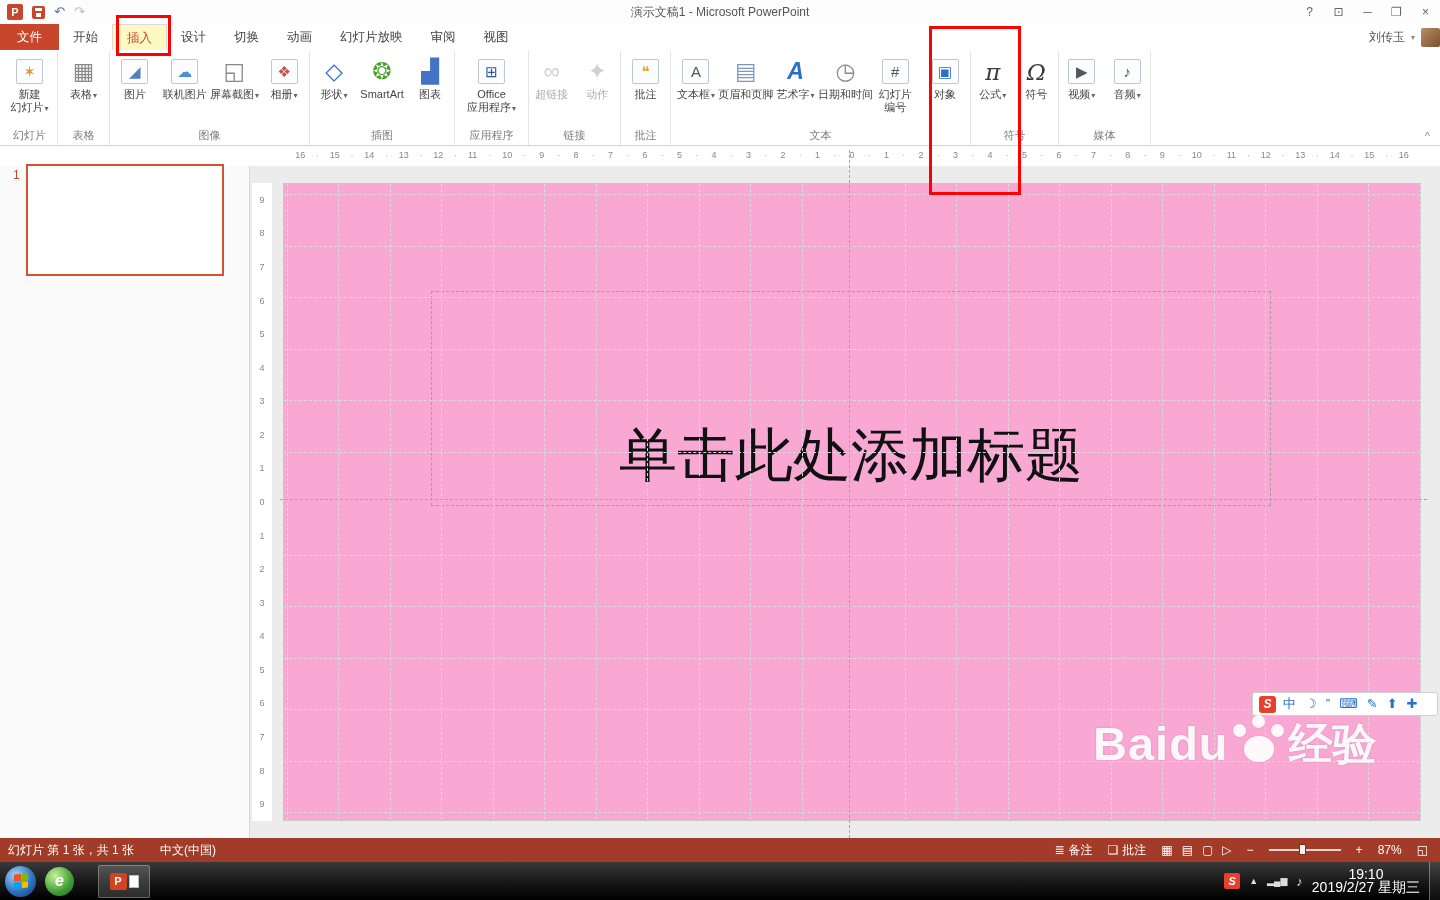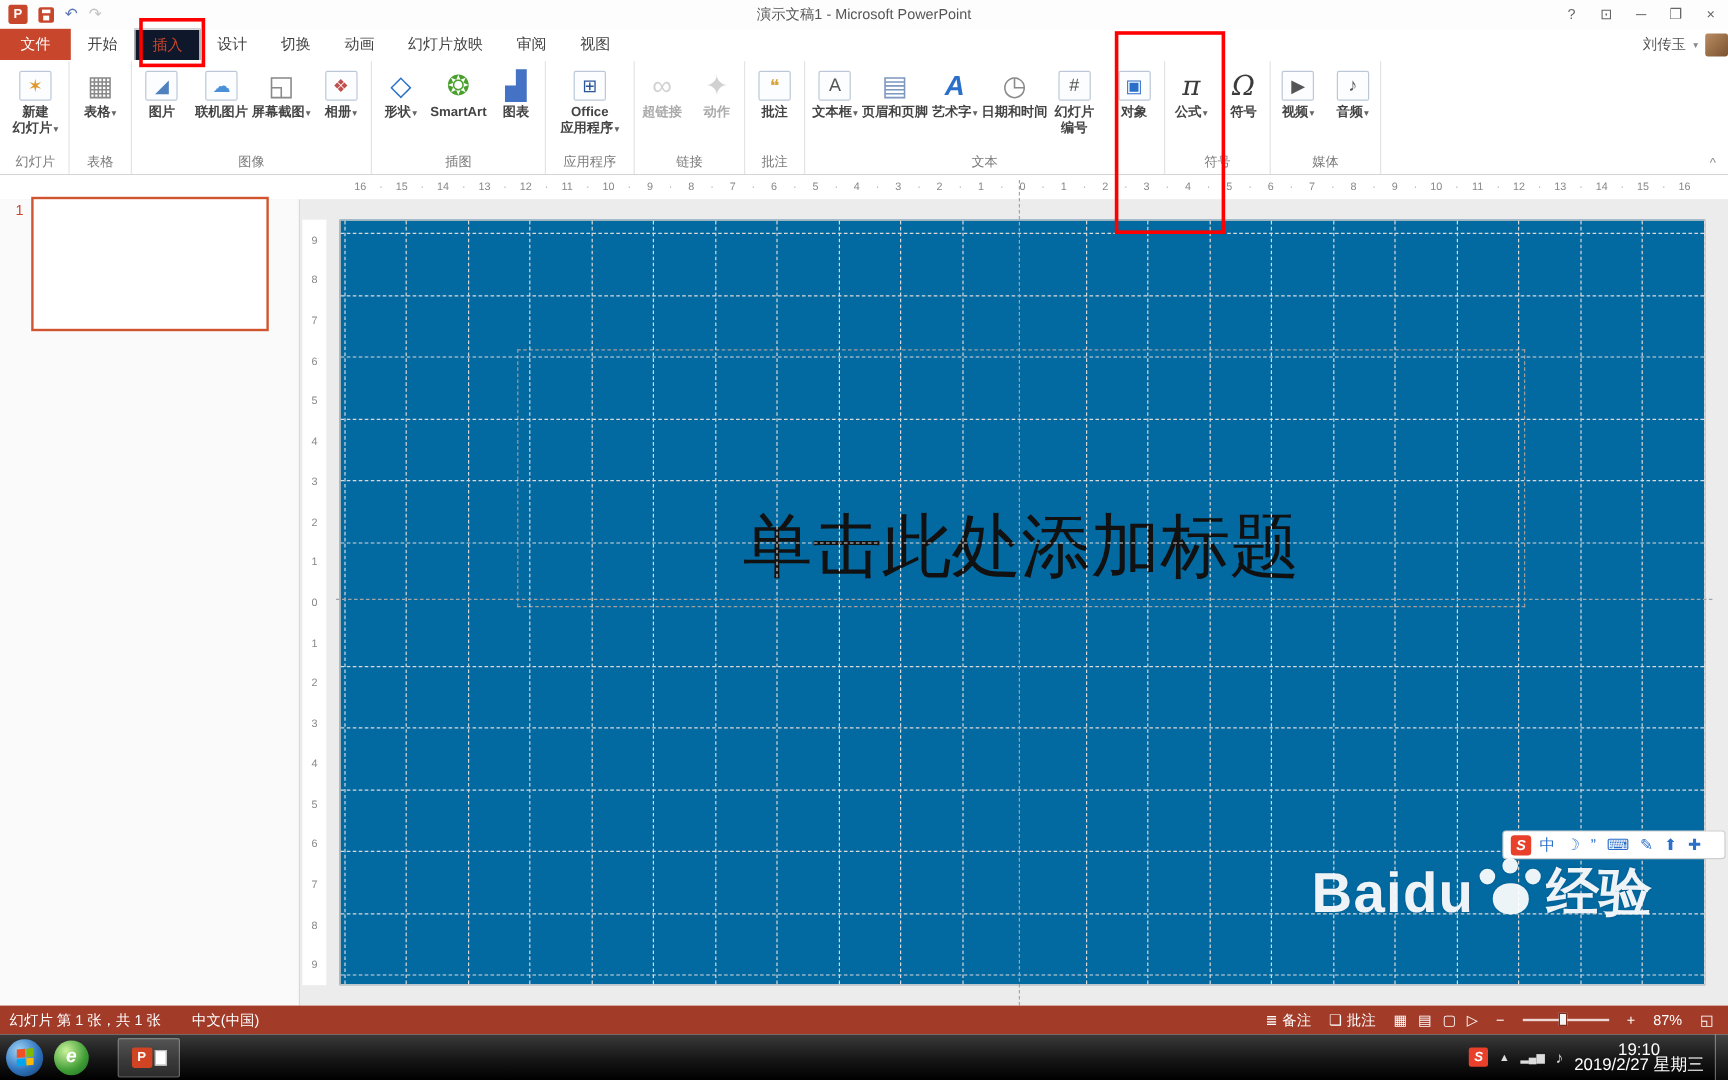--- a/index.html
+++ b/index.html
@@ -16,34 +16,34 @@
   .qglyph{font-size:13px;color:#5b78b0;line-height:16px;}
   .qglyph.off{color:#c2c2c2;}
   .tb-title{position:absolute;left:0;right:0;text-align:center;font-size:12px;color:#555;}
   .winctl{margin-left:auto;display:flex;align-items:center;height:100%;z-index:2;}
   .winctl span{width:29px;text-align:center;font-size:12px;color:#666;line-height:24px;}
 
   
   .tabrow{position:absolute;left:0;top:24px;width:100%;height:26px;background:#fff;display:flex;align-items:flex-end;}
   .tab{height:26px;line-height:26px;padding:0 14px;font-size:12.5px;color:#444;text-align:center;}
   .tab.file{background:#c8462c;color:#fff;padding:0 17px;}
-  .tab.active{color:#c8462c;background:#0f172a;border:1px solid #dadada;border-bottom:0;}
+  .tab.active{color:#c8462c;background:#fef9c3;border:1px solid #dadada;border-bottom:0;}
   .userarea{margin-left:auto;display:flex;align-items:center;gap:6px;height:100%;margin-top:46px;}
   .username{font-size:12px;color:#555;}
   .userarrow{font-size:8px;color:#888;}
   .avatar{width:19px;height:19px;border-radius:2px;background:linear-gradient(135deg,#b98d63,#7a5230);}
 
   
   .ribbon{position:absolute;left:0;top:50px;width:100%;height:96px;background:#fff;border-bottom:1px solid #d4d4d4;display:flex;align-items:stretch;padding:1px 0 0 2px;}
   .rgroup{display:flex;flex-direction:column;border-right:1px solid #e4e4e4;flex:0 0 auto;}
   .rbtns{flex:1;display:flex;align-items:stretch;justify-content:center;}
   .rbtn{display:flex;flex-direction:column;align-items:center;padding:2px 1px 0;min-width:36px;flex:1;}
   .ric{height:33px;display:flex;align-items:center;justify-content:center;font-size:23px;margin-top:2px;}
   .boxed{width:27px;height:25px;border:1px solid #bcc8d8;background:#fcfdfe;border-radius:2px;display:flex;align-items:center;justify-content:center;font-size:15px;}
-  .rlabel{font-size:11px;line-height:13px;color:#444;text-align:center;white-space:nowrap;font-weight:bold;}
+  .rlabel{font-size:11px;line-height:13px;color:#444;text-align:center;white-space:nowrap;}
   .dd{font-size:8px;color:#666;margin-left:1px;}
   .rbtn.disabled{opacity:.45;}
   .rgname{height:17px;font-size:11px;color:#7c7c7c;text-align:center;line-height:15px;}
   .serif{font-family:"DejaVu Serif","Liberation Serif",serif;font-style:italic;}
   .slant{font-style:italic;font-weight:bold;}
   .collapse{position:absolute;right:10px;top:130px;font-size:11px;color:#888;z-index:3;}
 
   
   .rulerh{position:absolute;left:0;top:146px;width:100%;height:20px;background:#fff;}
   .rh-cells{position:absolute;left:283px;top:0;width:1138px;height:100%;display:flex;}
@@ -51,21 +51,21 @@
   .rh-cell+.rh-cell::before{content:"·";position:absolute;left:-1.5px;top:0;font-size:9px;color:#aaa;line-height:18px;}
 
   
   .main{position:absolute;left:0;top:166px;width:100%;height:672px;background:#ececec;}
   .thumbs{position:absolute;left:0;top:0;width:250px;height:100%;background:#fafafa;border-right:1px solid #d9d9d9;}
   .thumb-num{position:absolute;left:13px;top:2px;font-size:12px;color:#c8462c;}
   .thumb{position:absolute;left:26px;top:-2px;width:198px;height:112px;background:#fff;border:2px solid #d0552e;}
   .rulerv{position:absolute;left:252px;top:17px;width:20px;height:638px;background:#fff;display:flex;flex-direction:column;}
   .rv-cell{flex:1;display:flex;align-items:center;justify-content:center;font-size:9px;color:#888;}
   .canvas{position:absolute;left:274px;top:0;right:0;height:100%;}
-  .slide{position:absolute;left:9px;top:17px;width:1138px;height:638px;background:#0369a1;border:1px solid #c6c6c6;}
+  .slide{position:absolute;left:9px;top:17px;width:1138px;height:638px;background:#f9a8d4;border:1px solid #c6c6c6;}
   .gridline-v{position:absolute;top:0;height:100%;width:0;border-left:1px dashed #dadada;}
   .gridline-h{position:absolute;left:0;width:100%;height:0;border-top:1px dashed #dadada;}
   .ph{position:absolute;border:1px dashed #9f9f9f;display:flex;justify-content:center;}
   .ph-title{left:147px;top:107px;width:840px;height:215px;align-items:flex-end;padding-bottom:10px;}
   .ph-title .ph-text{font-size:58px;font-family:"DejaVu Serif","Liberation Serif",serif;color:#111;white-space:nowrap;}
   .ph-sub{left:147px;top:334px;width:840px;height:153px;align-items:flex-start;padding-top:5px;}
   .ph-sub .ph-text{font-size:25px;font-family:"DejaVu Serif","Liberation Serif",serif;color:#111;white-space:nowrap;}
   .guide-v{position:absolute;left:849px;top:150px;height:688px;width:0;border-left:1px dashed #a5a5a5;z-index:4;}
   .guide-h{position:absolute;left:280px;top:499px;width:1147px;height:0;border-top:1px dashed #a5a5a5;z-index:4;}
 

